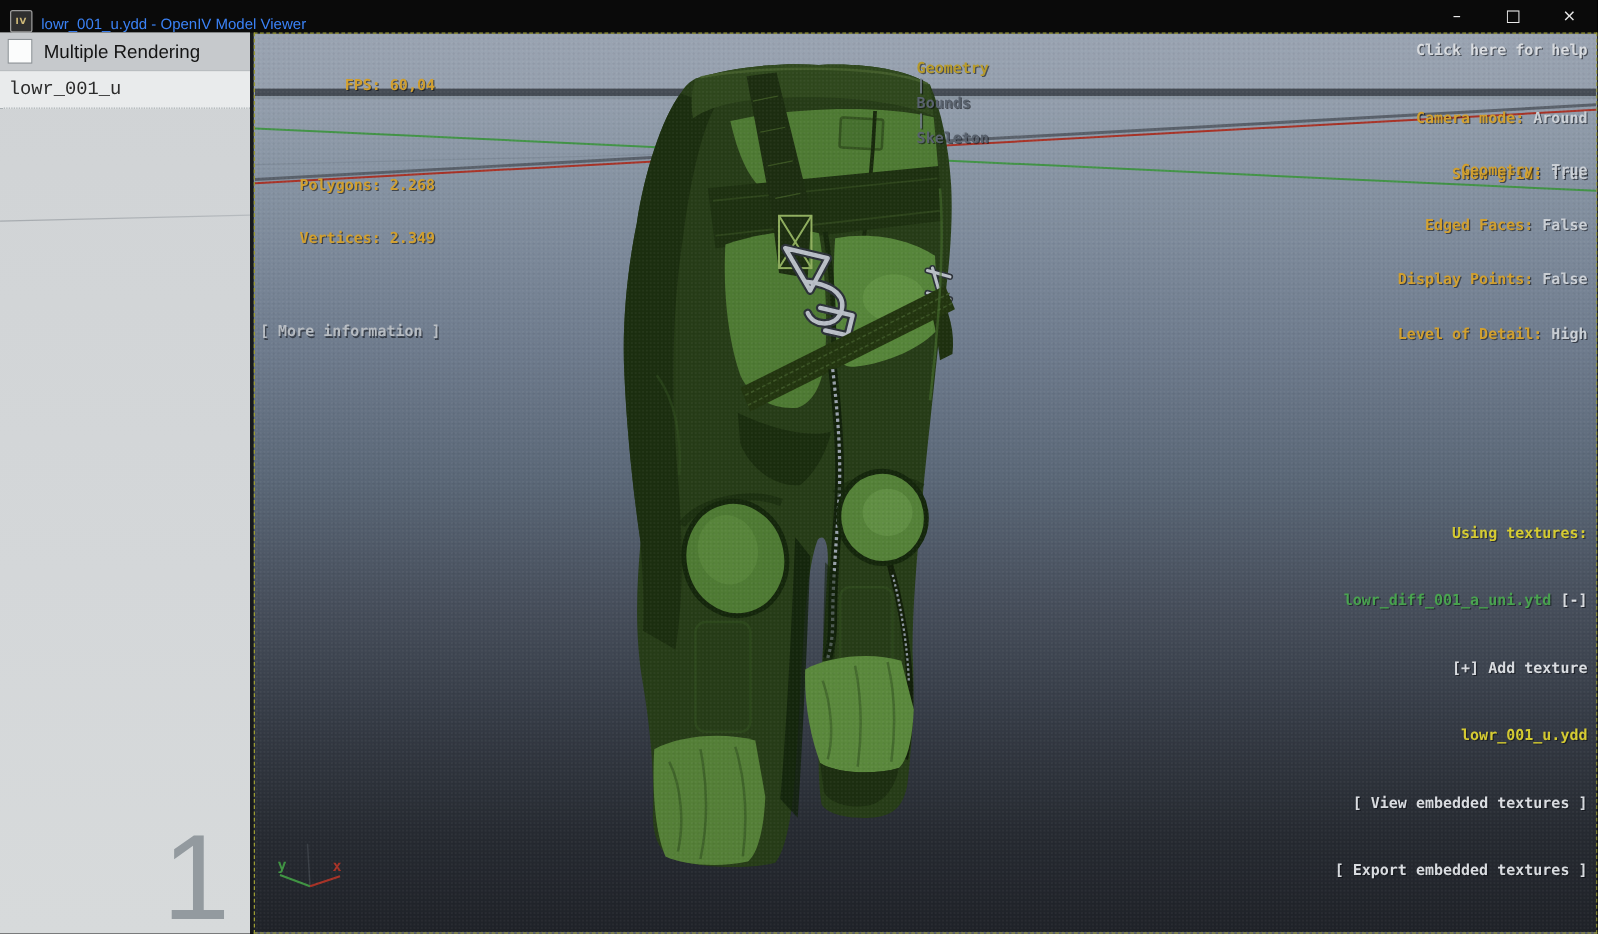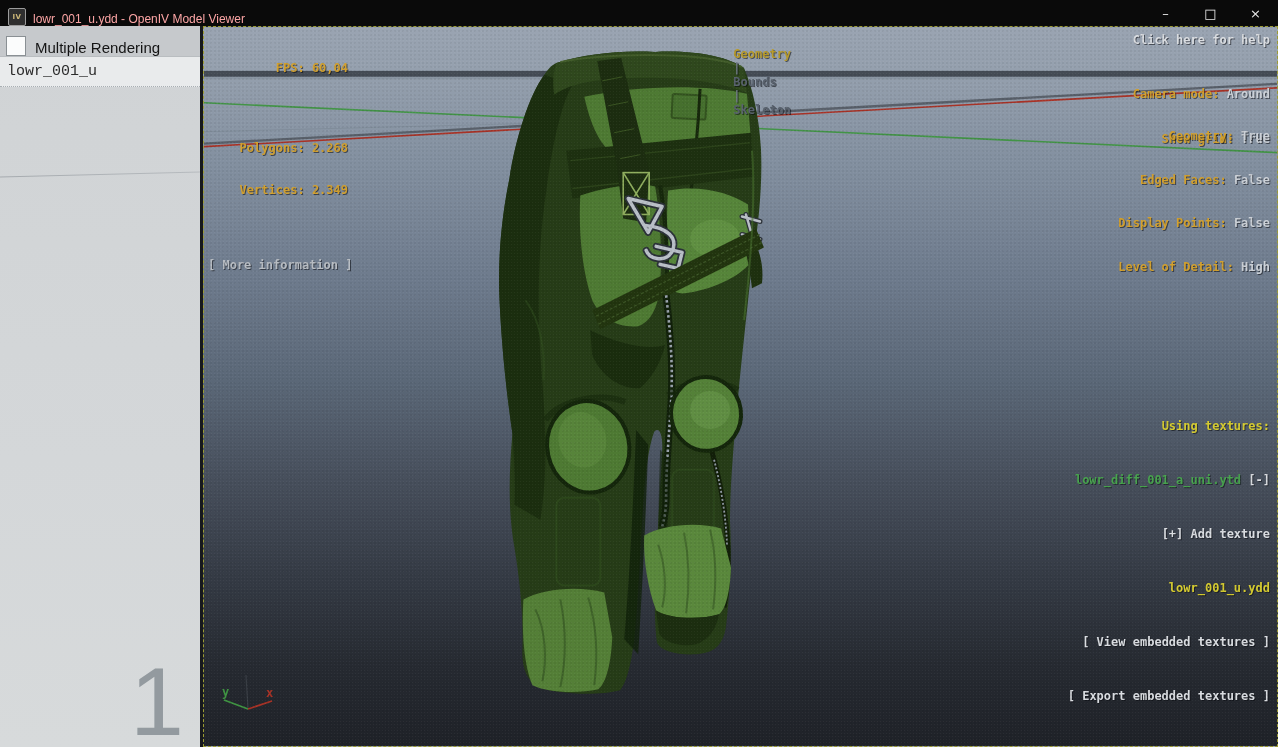--- a/index.html
+++ b/index.html
@@ -5,29 +5,29 @@
   html,body{margin:0;padding:0;background:#000;}
   .stage{position:relative;width:1278px;height:747px;overflow:hidden;
          font-family:"Liberation Sans",sans-serif;user-select:none;}
 
   
   .titlebar{position:absolute;left:0;top:0;width:1278px;height:26px;background:#0a0a0a;
             display:flex;align-items:flex-end;color:#f0f0f0;}
   .app-icon{width:16px;height:16px;margin:0 7px 0 8px;background:#2f2f2f;border:1px solid #9c9c9c;
             border-radius:2px;display:flex;align-items:center;justify-content:center;
             font:bold 7px "DejaVu Sans",sans-serif;color:#cdb878;letter-spacing:.5px;}
-  .win-title{font-size:12px;color:#fca5a5;}
+  .win-title{font-size:12px;color:#3b82f6;}
   .win-controls{margin-left:auto;display:flex;height:100%;}
   .win-btn{width:45px;height:100%;display:flex;align-items:center;justify-content:center;
            color:#e9e9e9;font:13px "DejaVu Sans",sans-serif;cursor:default;}
 
   
   .sidebar{position:absolute;left:0;top:26px;width:200px;height:721px;
            background:linear-gradient(#d0d3d5, #d4d7d9 60%, #d7dadb);overflow:hidden;}
-  .sb-header{height:30px;background:#c6c9cc;display:flex;align-items:flex-end;border-bottom:1px solid #b9bdc0;}
+  .sb-header{height:30px;background:#c6c9cc;display:flex;align-items:center;border-bottom:1px solid #b9bdc0;}
   .sb-checkbox{width:18px;height:18px;background:#fbfcfc;border:1px solid #8a9094;margin:0 9px 0 6px;}
   .sb-header-label{font-size:15px;color:#141414;}
   .sb-item{height:29px;background:#e9ebec;display:flex;align-items:center;
            border-bottom:1px dotted #a9afb3;font-family:Liberation Mono, monospace;}
   .sb-item-label{font-size:15px;color:#2b2b2b;margin-left:7px;}
   .sb-artifact-line{position:absolute;left:0;top:148px;width:200px;height:1px;
            background:linear-gradient(90deg, rgba(130,136,142,.55), rgba(150,156,162,.45));
            transform:rotate(-1.4deg);}
   .sb-number{position:absolute;right:16px;bottom:4px;font-size:97px;line-height:.85;
            color:#939a9f;font-family:"Liberation Sans",sans-serif;}

